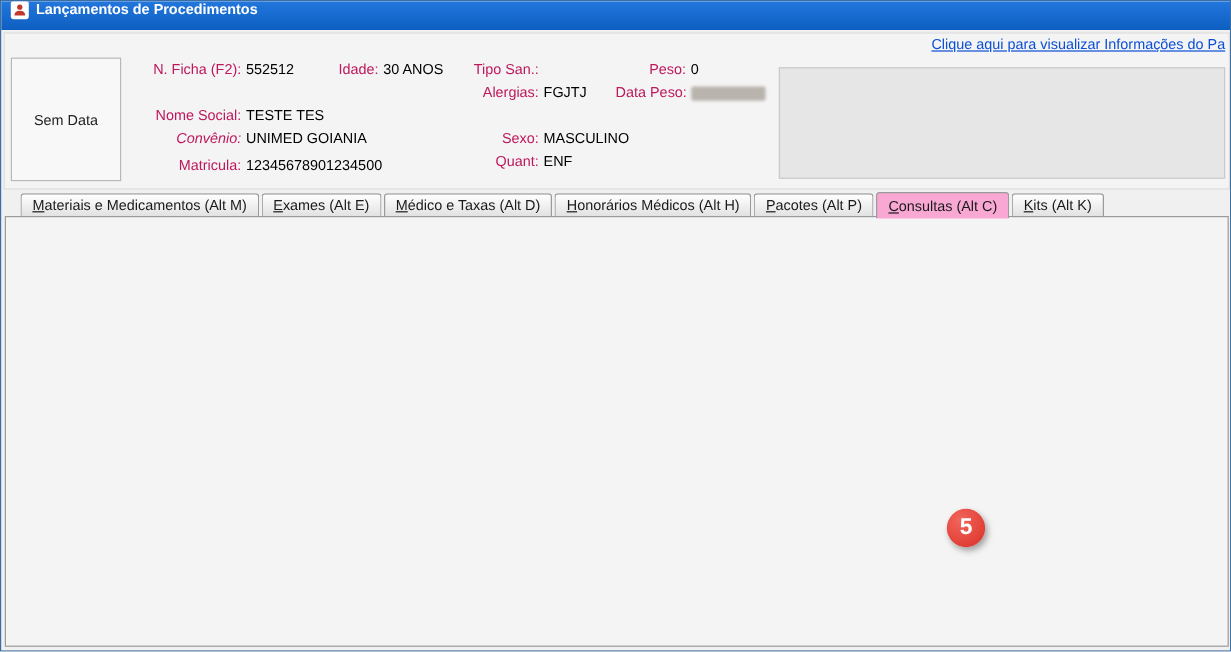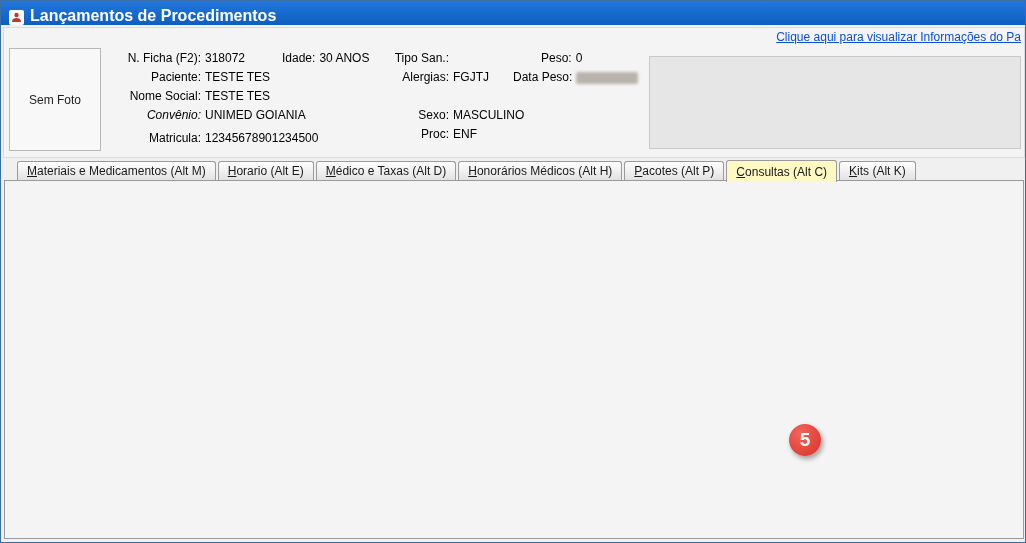--- a/index.html
+++ b/index.html
@@ -1,40 +1,40 @@
 <!DOCTYPE html>
 <html><head>
 <meta charset="utf-8">
 <style>
   html,body{margin:0;padding:0;background:#d8d8d8;font-family:"Liberation Sans",sans-serif;}
   .window{position:relative;width:1026px;height:543px;background:#f0f0f0;border:1px solid #3a6ea5;box-sizing:border-box;overflow:hidden;}
 
   
-  .titlebar{position:absolute;left:0;top:0;width:100%;height:24px;background:linear-gradient(#2277dd,#0d5ec0);color:#fff;display:flex;align-items:flex-end;gap:6px;padding:0 8px;box-sizing:border-box;font-size:16px;font-weight:bold;}
+  .titlebar{position:absolute;left:0;top:0;width:100%;height:24px;background:linear-gradient(#2277dd,#0d5ec0);color:#fff;display:flex;align-items:flex-start;gap:6px;padding:0 8px;box-sizing:border-box;font-size:12px;font-weight:bold;}
   .app-icon{width:15px;height:15px;background:#fff;border-radius:2px;display:flex;align-items:center;justify-content:center;}
 
   
   .top-box{position:absolute;left:2px;top:26px;width:1022px;height:131px;background:#f4f4f4;border:1px solid #dcdcdc;box-sizing:border-box;}
   .info-link{position:absolute;top:29px;right:4px;font-size:12px;color:#0b4fd6;text-decoration:underline;white-space:nowrap;cursor:pointer;}
   .photo-box{position:absolute;left:8px;top:47px;width:90px;height:101px;background:#f8f8f8;border:1px solid #b8b8b8;display:flex;align-items:center;justify-content:center;font-size:12px;color:#222;}
   .pline{position:absolute;font-size:12px;white-space:nowrap;}
-  .plabel{color:#000000;}
+  .plabel{color:#be185d;}
   .plabel.ra{display:inline-block;text-align:right;}
   .pvalue{color:#000;margin-left:4px;}
   .gray-panel{position:absolute;left:648px;top:55px;width:372px;height:93px;background:#e6e6e6;border:1px solid #c9c9c9;box-sizing:border-box;}
 
   
   .redact{display:inline-block;height:12px;border-radius:2px;background:#b9b3ad;filter:blur(1.5px);vertical-align:middle;}
 
   
   .tabs{position:absolute;left:16px;top:159px;display:flex;align-items:flex-end;z-index:4;}
   .tab{height:18px;padding:0 9px;display:flex;align-items:center;background:linear-gradient(#ffffff,#e2e2e2);border:1px solid #9a9a9a;border-bottom:none;border-radius:3px 3px 0 0;margin-right:2px;font-size:12px;color:#1a1a1a;cursor:pointer;}
   .tab span{display:inline-block;}
   .tab span::first-letter{text-decoration:underline;}
-  .tab.active{height:21px;background:#fef9c3;margin-bottom:-2px;z-index:6;}
+  .tab.active{height:21px;background:#f9a8d4;margin-bottom:-2px;z-index:6;}
 
   
   .panel{position:absolute;left:3px;top:179px;width:1020px;height:359px;background:#f4f4f4;border:1px solid #9a9a9a;box-sizing:border-box;z-index:2;}
 
   
   .flabel{position:absolute;font-size:12px;color:#1a1a1a;white-space:nowrap;}
   .flabel.dim{color:#9aa0a6;}
 
   
   .combo{position:absolute;height:21px;background:#fff;border:1px solid #7a9ebb;box-sizing:border-box;display:flex;align-items:stretch;font-size:12px;cursor:pointer;}
@@ -84,28 +84,25 @@
           <path d="M1 10 Q1 6 5.5 6 Q10 6 10 10 Z" fill="#c0392b"></path>
         </svg>
     </span>
     <span>Lançamentos de Procedimentos</span>
   </div>
 
   <div class="top-box"></div>
   <a class="info-link">Clique aqui para visualizar Informações do Pa</a>
 
   <div class="photo-box">
-    <span>Sem Foto</span>
+    <span>Sem Data</span>
   </div>
 
   <div class="pline" style="left:100px;top:50px;">
-    <span class="plabel ra" style="width:100px;">N. Ficha (F2):</span><span class="pvalue">318072</span>
-  </div>
-  <div class="pline" style="left:100px;top:69px;">
-    <span class="plabel ra" style="width:100px;">Paciente:</span><span class="pvalue">TESTE TES</span>
+    <span class="plabel ra" style="width:100px;">N. Ficha (F2):</span><span class="pvalue">552512</span>
   </div>
   <div class="pline" style="left:100px;top:88px;">
     <span class="plabel ra" style="width:100px;">Nome Social:</span><span class="pvalue">TESTE TES</span>
   </div>
   <div class="pline" style="left:100px;top:107px;">
     <span class="plabel ra" style="width:100px;font-style:italic;">Convênio:</span><span class="pvalue">UNIMED GOIANIA</span>
   </div>
   <div class="pline" style="left:100px;top:130px;">
     <span class="plabel ra" style="width:100px;">Matricula:</span><span class="pvalue">12345678901234500</span>
   </div>
@@ -116,39 +113,39 @@
   <div class="pline" style="left:360px;top:50px;">
     <span class="plabel ra" style="width:88px;">Tipo San.:</span><span class="pvalue"></span>
   </div>
   <div class="pline" style="left:360px;top:69px;">
     <span class="plabel ra" style="width:88px;">Alergias:</span><span class="pvalue">FGJTJ</span>
   </div>
   <div class="pline" style="left:360px;top:107px;">
     <span class="plabel ra" style="width:88px;">Sexo:</span><span class="pvalue">MASCULINO</span>
   </div>
   <div class="pline" style="left:360px;top:126px;">
-    <span class="plabel ra" style="width:88px;">Proc:</span><span class="pvalue">ENF</span>
+    <span class="plabel ra" style="width:88px;">Quant:</span><span class="pvalue">ENF</span>
   </div>
 
   <div class="pline" style="left:540px;top:50px;">
     <span class="plabel">Peso:</span><span class="pvalue">0</span>
   </div>
   <div class="pline" style="left:512px;top:69px;">
     <span class="plabel">Data Peso:</span>
     <span class="redact" style="width:62px;"></span>
   </div>
 
   <div class="gray-panel"></div>
 
   <div class="tabs">
     <div class="tab">
         <span>Materiais e Medicamentos (Alt M)</span>
       </div>
     <div class="tab">
-        <span>Horario (Alt E)</span>
+        <span>Exames (Alt E)</span>
       </div>
     <div class="tab">
         <span>Médico e Taxas (Alt D)</span>
       </div>
     <div class="tab">
         <span>Honorários Médicos (Alt H)</span>
       </div>
     <div class="tab">
         <span>Pacotes (Alt P)</span>
       </div>

